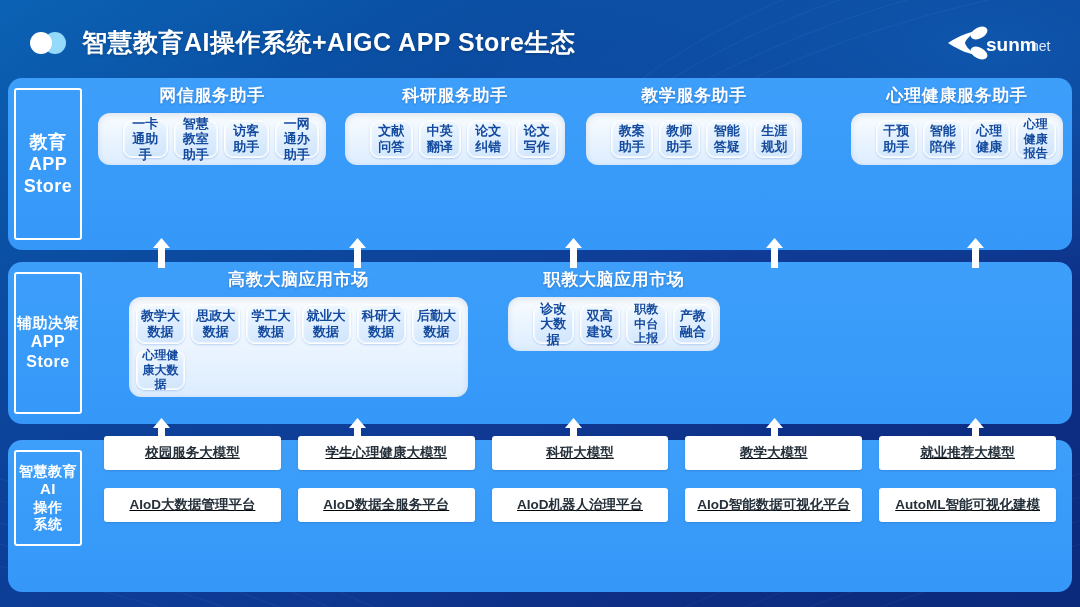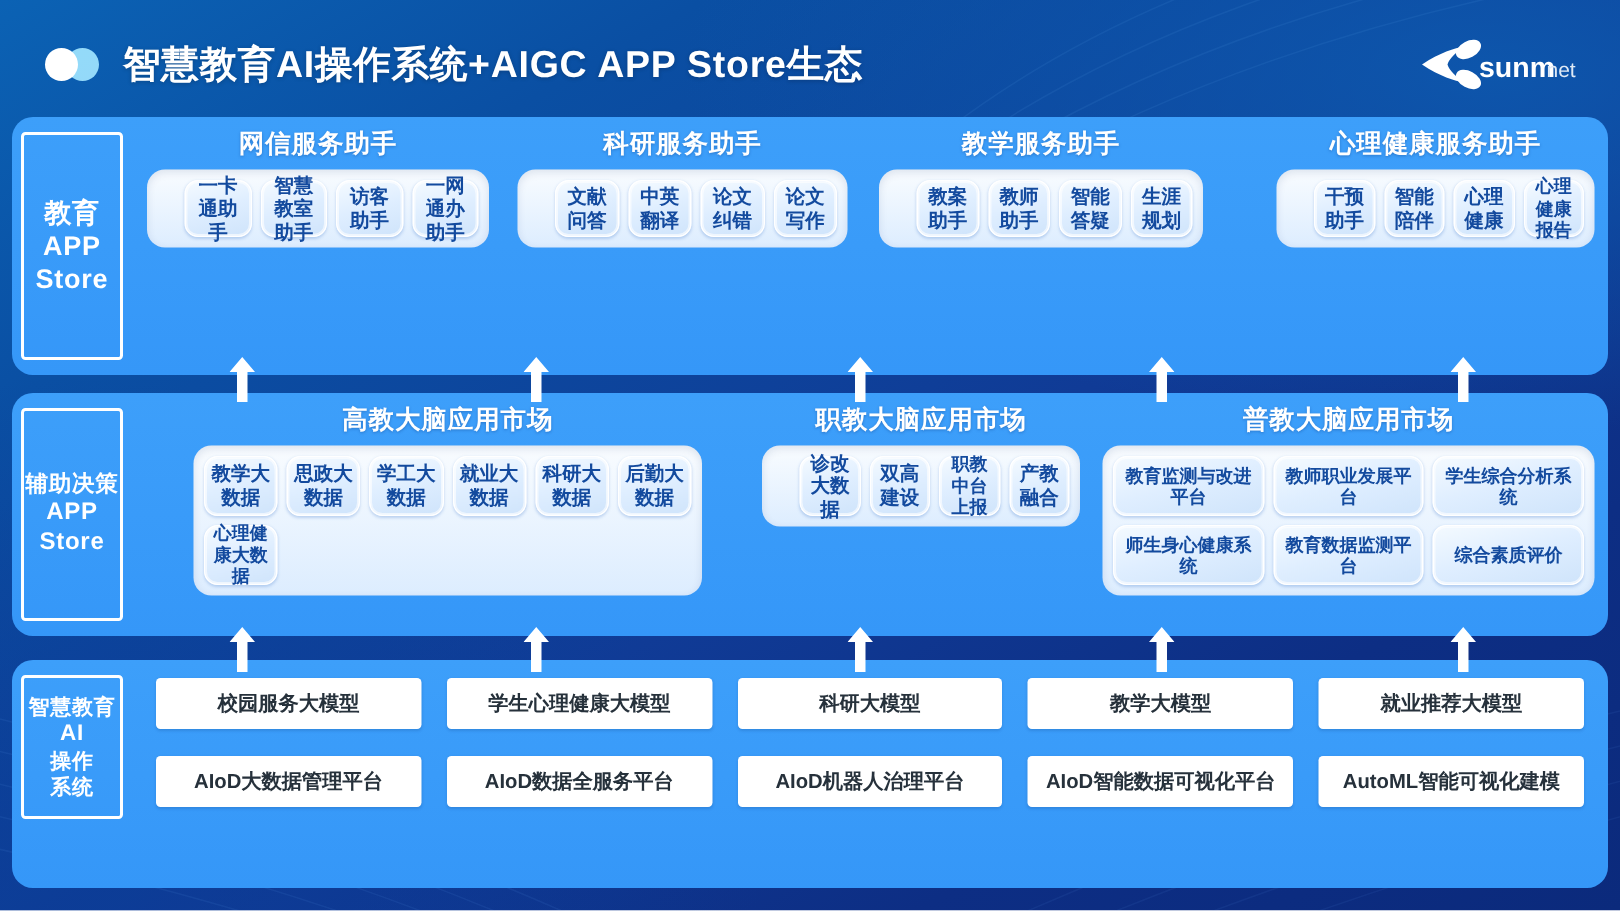--- a/index.html
+++ b/index.html
@@ -156,22 +156,23 @@
     padding: 2px 3px;
     box-shadow: 0 1px 2px rgba(60,120,200,0.28), 0 0 0 1px rgba(255,255,255,0.6) inset;
   }
   .card.h38 { height: 38px; }
   .card.h40 { height: 40px; }
   .card.small { font-size: 12px; }
 
   
   .bot-wrap {
     position: absolute;
-    left: 104px; top: 452px;
+    left: 104px; top: 436px;
     width: 952px;
+    text-decoration: underline;
   }
   .bot-row {
     display: grid;
     grid-template-columns: repeat(5, 1fr);
     gap: 17px;
   }
   .bot-row + .bot-row { margin-top: 18px; }
   .chip {
     height: 34px;
     background: #ffffff;
@@ -344,31 +345,20 @@
   <div class="group" style="left:508px; top:268px; width:212px;">
     <div class="group-title">职教大脑应用市场</div>
     <div class="group-panel cols2">
       <div class="card h40">诊改大数据</div>
       <div class="card h40">双高建设</div>
       <div class="card h40 small">职教中台上报</div>
       <div class="card h40">产教融合</div>
     </div>
   </div>
 
-  <div class="group" style="left:735px; top:268px; width:328px;">
-    <div class="group-title">普教大脑应用市场</div>
-    <div class="group-panel cols3">
-      <div class="card h40 small">教育监测与改进平台</div>
-      <div class="card h40 small">教师职业发展平台</div>
-      <div class="card h40 small">学生综合分析系统</div>
-      <div class="card h40 small">师生身心健康系统</div>
-      <div class="card h40 small">教育数据监测平台</div>
-      <div class="card h40 small">综合素质评价</div>
-    </div>
-  </div>
 
   <div class="arrow" style="left:153px; top:418px;">
     <svg viewBox="0 0 17 30" width="17" height="30">
         <path d="M8.5 0 L17 10 L12 10 L12 30 L5 30 L5 10 L0 10 Z" fill="#ffffff"></path>
       </svg>
   </div>
   <div class="arrow" style="left:349px; top:418px;">
     <svg viewBox="0 0 17 30" width="17" height="30">
         <path d="M8.5 0 L17 10 L12 10 L12 30 L5 30 L5 10 L0 10 Z" fill="#ffffff"></path>
       </svg>

